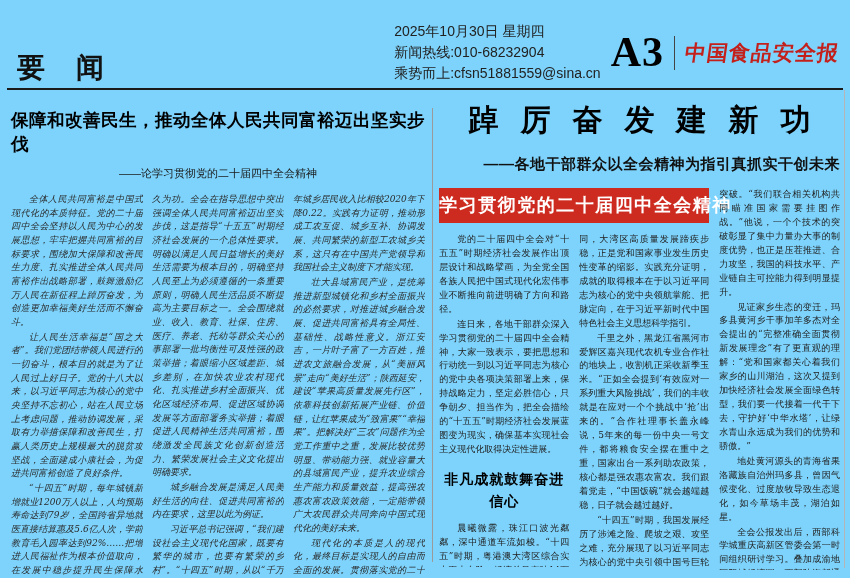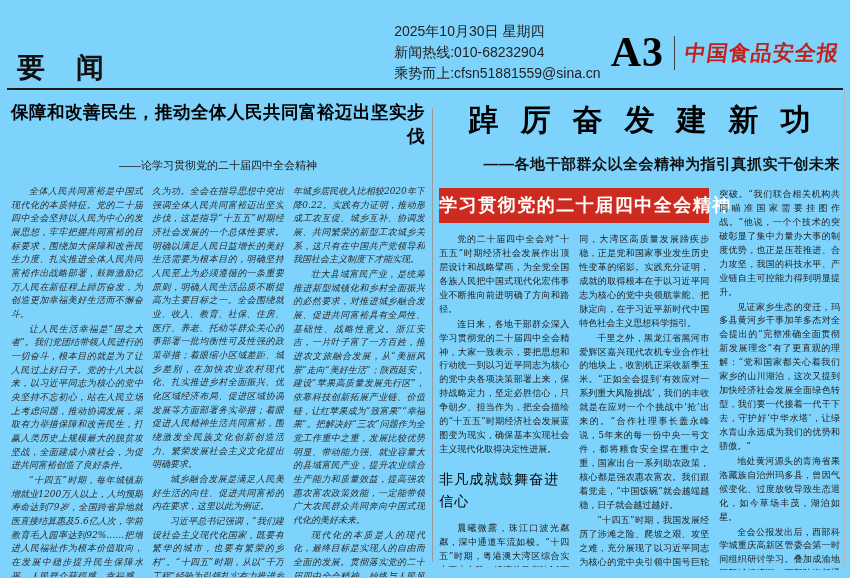--- a/index.html
+++ b/index.html
@@ -17,42 +17,42 @@
   .paper-name { font-size: 21px; font-weight: bold; color: #c4201b; transform: skewX(-8deg); letter-spacing: 1px; font-family: "Liberation Serif", serif; white-space: nowrap; }
   .header-rule { height: 2px; background: #1a1a1a; margin: 0 2px; }
 
   
   .main { display: flex; height: 478px; padding-top: 4px; }
   .article-divider { width: 1px; background: #9a9a9a; margin: 14px 5px 6px 5px; }
   .main { border-right: 1px solid #b5b5b5; }
 
   
   .left-article { width: 422px; flex: 0 0 422px; padding: 6px 2px 0 6px; }
-  .la-headline { font-size: 17.5px; font-weight: bold; text-align: right; color: #000; letter-spacing: 0.5px; font-family: "Liberation Serif", serif; }
+  .la-headline { font-size: 17.5px; font-weight: bold; text-align: left; color: #000; letter-spacing: 0.5px; margin-top: 8px; font-family: "Liberation Serif", serif; }
   .la-subtitle { font-size: 11px; text-align: center; font-family: "Liberation Sans", sans-serif; color: #1a1a1a; margin-top: 10px; }
   .la-body { display: flex; gap: 9px; margin-top: 12px; height: 392px; overflow: hidden; }
   .la-col { flex: 1 1 0; font-size: 9px; line-height: 1.52; text-align: justify; color: #2a2a2a; font-style: italic; font-family: "DejaVu Serif", serif; overflow: hidden; }
   .la-col p { text-indent: 2em; margin-bottom: 1px; }
   .la-col p.noindent { text-indent: 0; }
 
   
   .right-article { flex: 1 1 auto; padding: 2px 4px 0 2px; }
   .ra-headline { font-size: 30px; font-weight: bold; text-align: center; letter-spacing: 22px; text-indent: 22px; color: #000; margin-top: 4px; font-family: "Liberation Serif", serif; white-space: nowrap; }
   .ra-subtitle { font-size: 15px; font-weight: bold; text-align: right; font-family: "Liberation Sans", sans-serif; color: #111; margin-top: 14px; letter-spacing: 0.5px; }
   .ra-body { display: flex; gap: 10px; margin-top: 14px; height: 382px; overflow: hidden; }
   .ra-left { flex: 0 0 270px; width: 270px; }
   .banner { background: #ce2b20; color: #fff; font-weight: bold; font-size: 18px; font-family: "Liberation Sans", sans-serif; text-align: center; height: 35px; line-height: 35px; letter-spacing: 1.5px; white-space: nowrap; }
   .ra-cols2 { display: flex; gap: 10px; margin-top: 10px; height: 334px; overflow: hidden; }
   .ra-col { flex: 1 1 0; font-size: 9px; line-height: 1.55; text-align: justify; color: #222; font-family: "DejaVu Serif", serif; overflow: hidden; }
   .ra-col p { text-indent: 2em; margin-bottom: 1px; }
   .ra-col p.noindent { text-indent: 0; }
   .ra-col3 { flex: 1 1 0; font-size: 9px; line-height: 1.55; text-align: justify; color: #222; font-family: "DejaVu Serif", serif; overflow: hidden; }
   .ra-col3 p { text-indent: 2em; margin-bottom: 1px; }
   .ra-col3 p.noindent { text-indent: 0; }
-  .subhead { font-size: 14px; font-weight: normal; text-align: left; font-family: "Liberation Sans", sans-serif; color: #000; margin: 12px 0 10px 0; letter-spacing: 1px; }
+  .subhead { font-size: 14px; font-weight: bold; text-align: center; font-family: "Liberation Sans", sans-serif; color: #000; margin: 12px 0 10px 0; letter-spacing: 1px; }
 </style>
 </head>
 <body>
 
 <div class="page">
 
   <div class="header">
     <div class="section-label">要 闻</div>
     <div class="masthead">
       <div class="mast-info">

